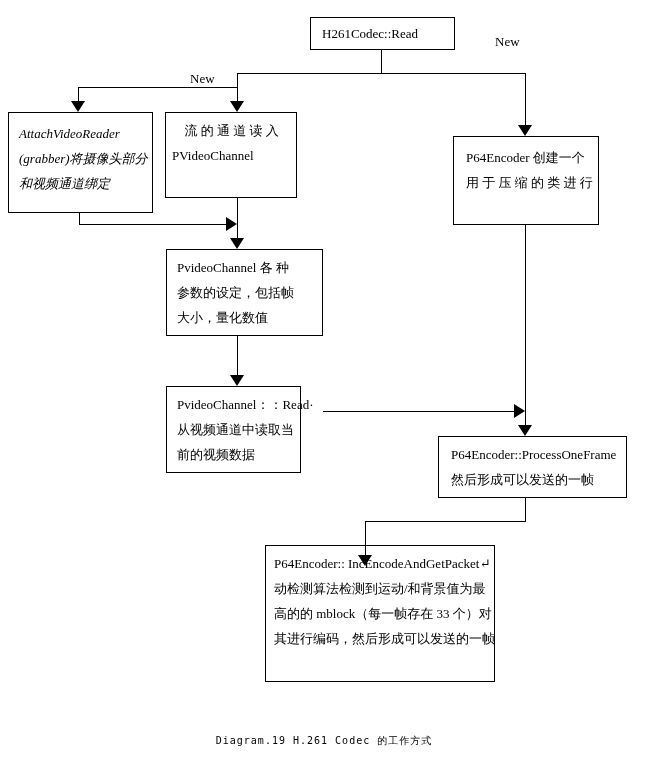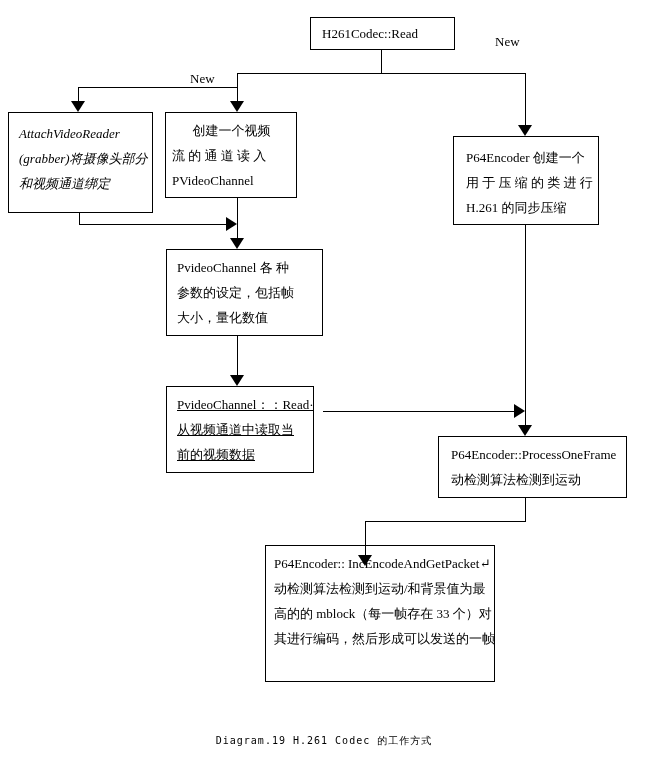--- a/index.html
+++ b/index.html
@@ -15,63 +15,61 @@
   .arr-r{position:absolute;width:0;height:0;border-top:7px solid transparent;
          border-bottom:7px solid transparent;border-left:11px solid #000;}
   .lbl{position:absolute;font-size:13px;}
 
   .node-h261-read{left:310px;top:17px;width:145px;height:33px;display:flex;align-items:center;padding-left:11px;}
   .node-attach{left:8px;top:112px;width:145px;height:101px;padding:8px 4px 0 10px;font-style:italic;}
   .node-create-channel{left:165px;top:112px;width:132px;height:86px;padding:5px 5px 0 6px;}
   .node-create-channel .line:first-child{text-align:center;}
   .node-p64-create{left:453px;top:136px;width:146px;height:89px;padding:8px 4px 0 12px;}
   .node-params{left:166px;top:249px;width:157px;height:87px;padding:5px 4px 0 10px;}
-  .node-read{left:166px;top:386px;width:148px;height:87px;padding:5px 4px 0 10px;text-decoration:underline;}
+  .node-read{left:166px;top:386px;width:135px;height:87px;padding:5px 4px 0 10px;}
   .node-process{left:438px;top:436px;width:189px;height:62px;padding:5px 4px 0 12px;}
   .node-incencode{left:265px;top:545px;width:230px;height:137px;padding:5px 2px 0 8px;}
 
   .caption{position:absolute;left:0;top:734px;width:648px;text-align:center;
            font-family:"DejaVu Sans Mono",monospace;font-size:10px;letter-spacing:1px;}
 </style>
 </head>
 <body>
 
 <div id="page">
 
   <div class="box node-h261-read">
       <div class="line">H261Codec::Read</div>
     </div>
   <div class="box node-attach">
       <div class="line">AttachVideoReader</div>
       <div class="line">(grabber)将摄像头部分</div>
       <div class="line">和视频通道绑定</div>
     </div>
   <div class="box node-create-channel">
-      <div class="line">创建一个视频</div>
       <div class="line">流 的 通 道 读 入</div>
       <div class="line">PVideoChannel</div>
     </div>
   <div class="box node-p64-create">
       <div class="line">P64Encoder 创建一个</div>
       <div class="line">用 于 压 缩 的 类 进 行</div>
-      <div class="line">H.261 的同步压缩</div>
     </div>
   <div class="box node-params">
       <div class="line">PvideoChannel 各 种</div>
       <div class="line">参数的设定，包括帧</div>
       <div class="line">大小，量化数值</div>
     </div>
   <div class="box node-read">
       <div class="line">PvideoChannel：：Read·</div>
       <div class="line">从视频通道中读取当</div>
       <div class="line">前的视频数据</div>
     </div>
   <div class="box node-process">
       <div class="line">P64Encoder::ProcessOneFrame</div>
-      <div class="line">动检测算法检测到运动</div>
+      <div class="line">然后形成可以发送的一帧</div>
     </div>
   <div class="box node-incencode">
       <div class="line">P64Encoder:: IncEncodeAndGetPacket↵</div>
       <div class="line">动检测算法检测到运动/和背景值为最</div>
       <div class="line">高的的 mblock（每一帧存在 33 个）对</div>
       <div class="line">其进行编码，然后形成可以发送的一帧</div>
     </div>
 
   <div class="lbl" style="left:190px;top:71px;">New</div>
   <div class="lbl" style="left:495px;top:34px;">New</div>

